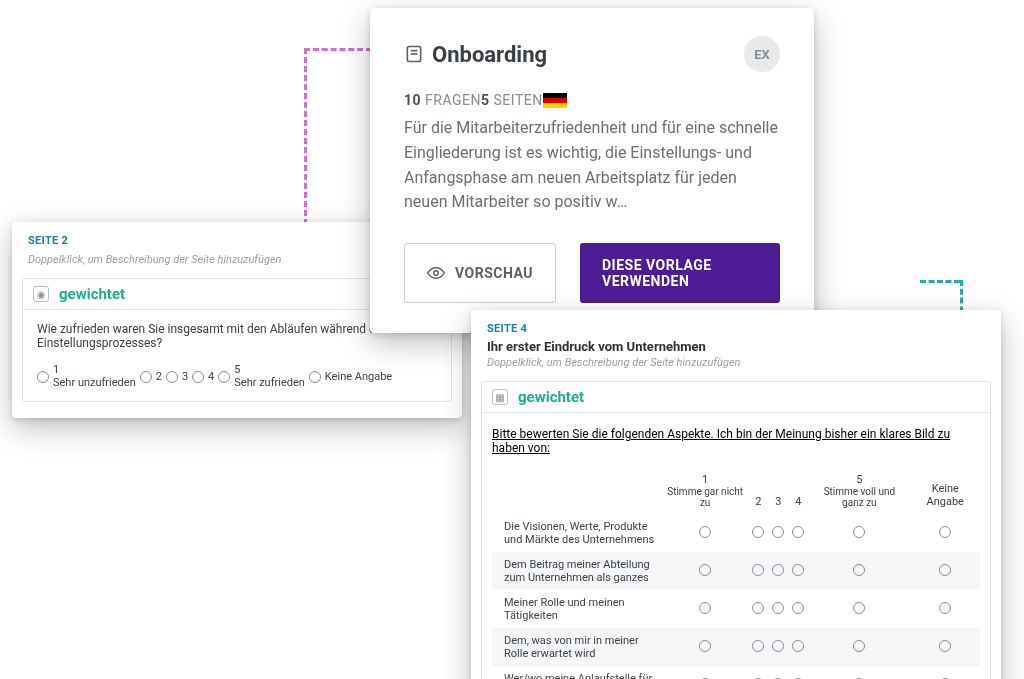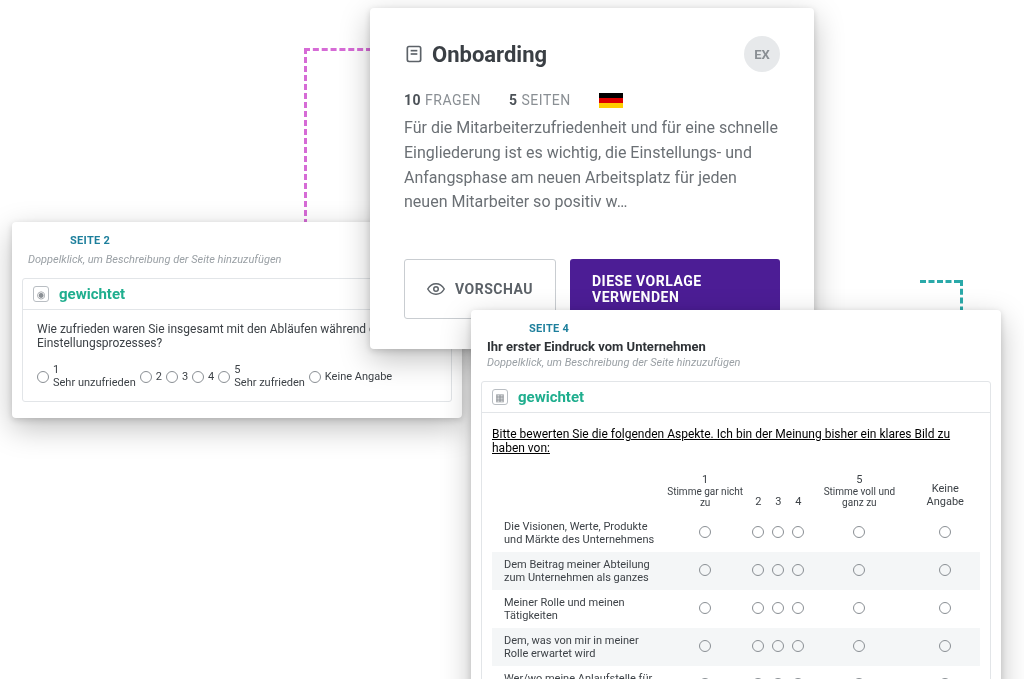--- a/index.html
+++ b/index.html
@@ -14,32 +14,32 @@
   .dash-teal.top  { left:920px; top:280px; width:40px; height:0; border-width:3px 0 0 0;}
 
   .card { position:absolute; background:#fff; border-radius:4px; box-shadow: 0 10px 30px rgba(0,0,0,.25), 0 2px 6px rgba(0,0,0,.15); }
 
   
   .hdr { left:370px; top:8px; width:444px; padding:28px 34px 30px 34px; }
   .hdr-title-row { display:flex; align-items:center; gap:14px; }
   .hdr-title { font-size:22px; font-weight:700; color:#3a3f44; flex:1; }
   .hdr-title svg { vertical-align:-2px; margin-right:8px; }
   .ex-badge { width:36px; height:36px; border-radius:50%; background:#e7e9eb; color:#8a8f94; font-weight:700; font-size:13px; display:flex; align-items:center; justify-content:center; }
-  .hdr-meta { margin-top:20px; display:flex; align-items:center; gap:28px; color:#8a8f94; font-size:14px; letter-spacing:.5px; }
+  .hdr-meta { margin-top:20px; display:flex; align-items:center; color:#8a8f94; font-size:14px; letter-spacing:.5px; }
   .hdr-meta b { color:#4b5157; font-weight:700; margin-right:4px; }
   .flag { width:24px; height:15px; background: linear-gradient(to bottom, #000 0 33%, #dd0000 33% 66%, #ffce00 66% 100%); display:inline-block; }
   .hdr-desc { margin-top:8px; color:#6b7075; font-size:16px; line-height:1.55; }
-  .hdr-btns { margin-top:44px; display:flex; gap:14px; justify-content:flex-end; }
+  .hdr-btns { margin-top:28px; display:flex; gap:24px; justify-content:flex-end; }
   .btn { font-size:14px; font-weight:700; letter-spacing:.5px; padding:14px 22px; border-radius:3px; cursor:pointer; display:inline-flex; align-items:center; gap:10px; }
   .btn-outline { background:#fff; border:1px solid #c9cdd1; color:#5c6268; }
   .btn-primary { background:#4c1d95; border:none; color:#fff; }
 
   
   .p2 { left:12px; top:222px; width:450px; padding:12px 0 16px 0; font-size:12px; }
-  .page-lbl { color:#1d7f9c; font-weight:700; font-size:11px; padding:0 16px 4px 16px; letter-spacing:.3px;margin-left:42px;}
+  .page-lbl { color:#1d7f9c; font-weight:700; font-size:11px; padding:0 16px 4px 16px; letter-spacing:.3px;}
   .page-title { font-weight:700; color:#2e3236; font-size:13px; padding:0 16px; }
   .page-sub { color:#9aa0a5; font-style:italic; font-size:11px; padding:2px 16px 12px 16px; }
   .q-block { border:1px solid #e2e5e8; margin:0 10px; border-radius:3px; }
   .q-head { display:flex; align-items:center; gap:10px; padding:6px 10px; border-bottom:1px solid #e2e5e8; }
   .q-head .tag { color:#1fae8e; font-weight:700; font-size:15px; }
   .q-head .icn { width:16px; height:16px; border:1px solid #b9bec3; border-radius:3px; display:flex; align-items:center; justify-content:center; color:#8a8f94; font-size:10px;}
   .q-body { padding:12px 14px; color:#3d4247; }
   .scale-row { display:flex; align-items:center; gap:4px; margin-top:14px; font-size:11px; color:#3d4247; flex-wrap:nowrap;}
   .scale-row .opt { display:flex; align-items:center; gap:4px; }
   .scale-row .opt .lablines { display:flex; flex-direction:column; line-height:1.15;}

